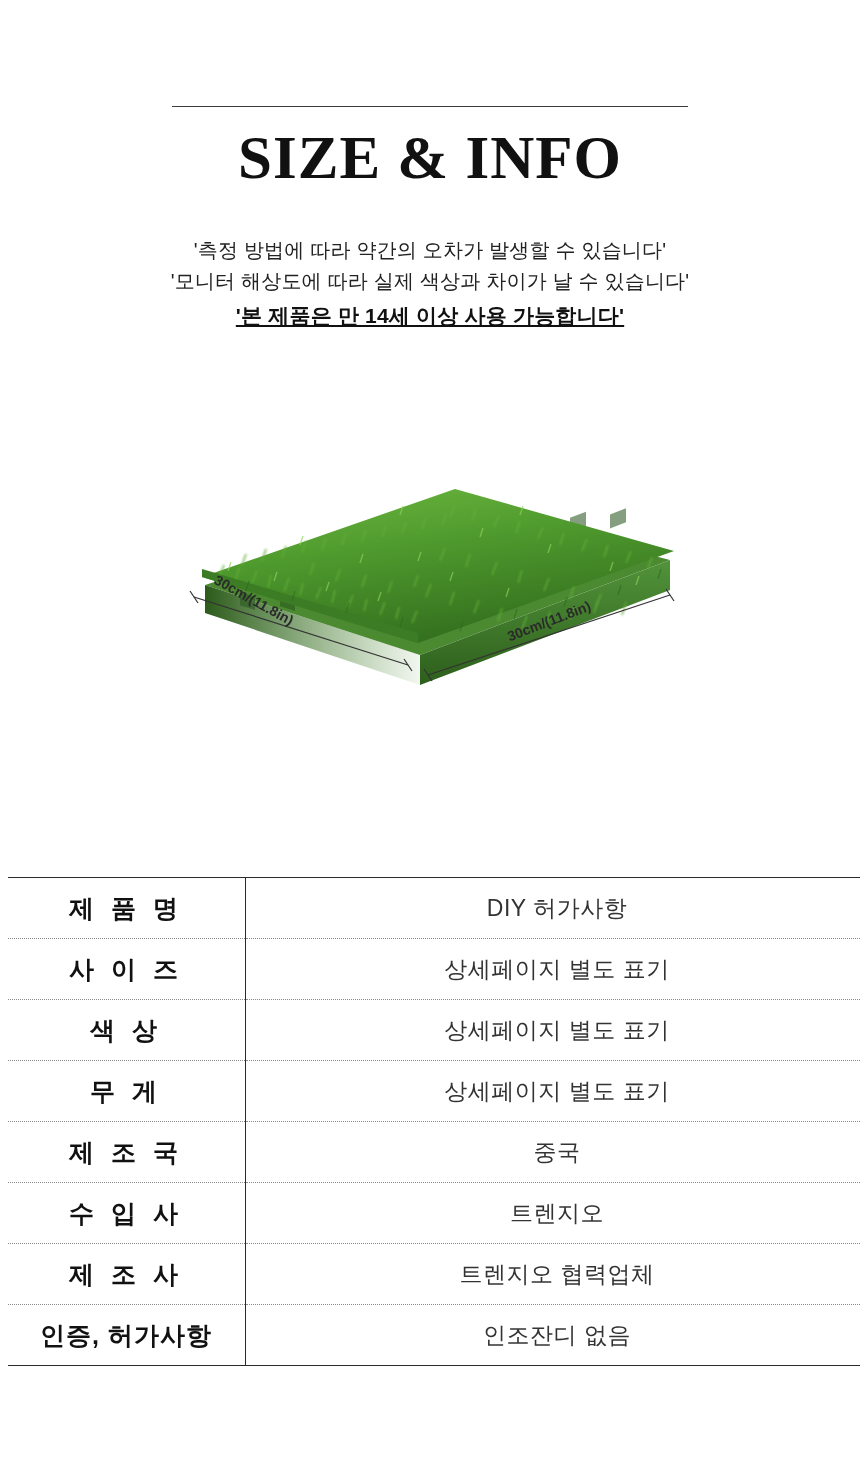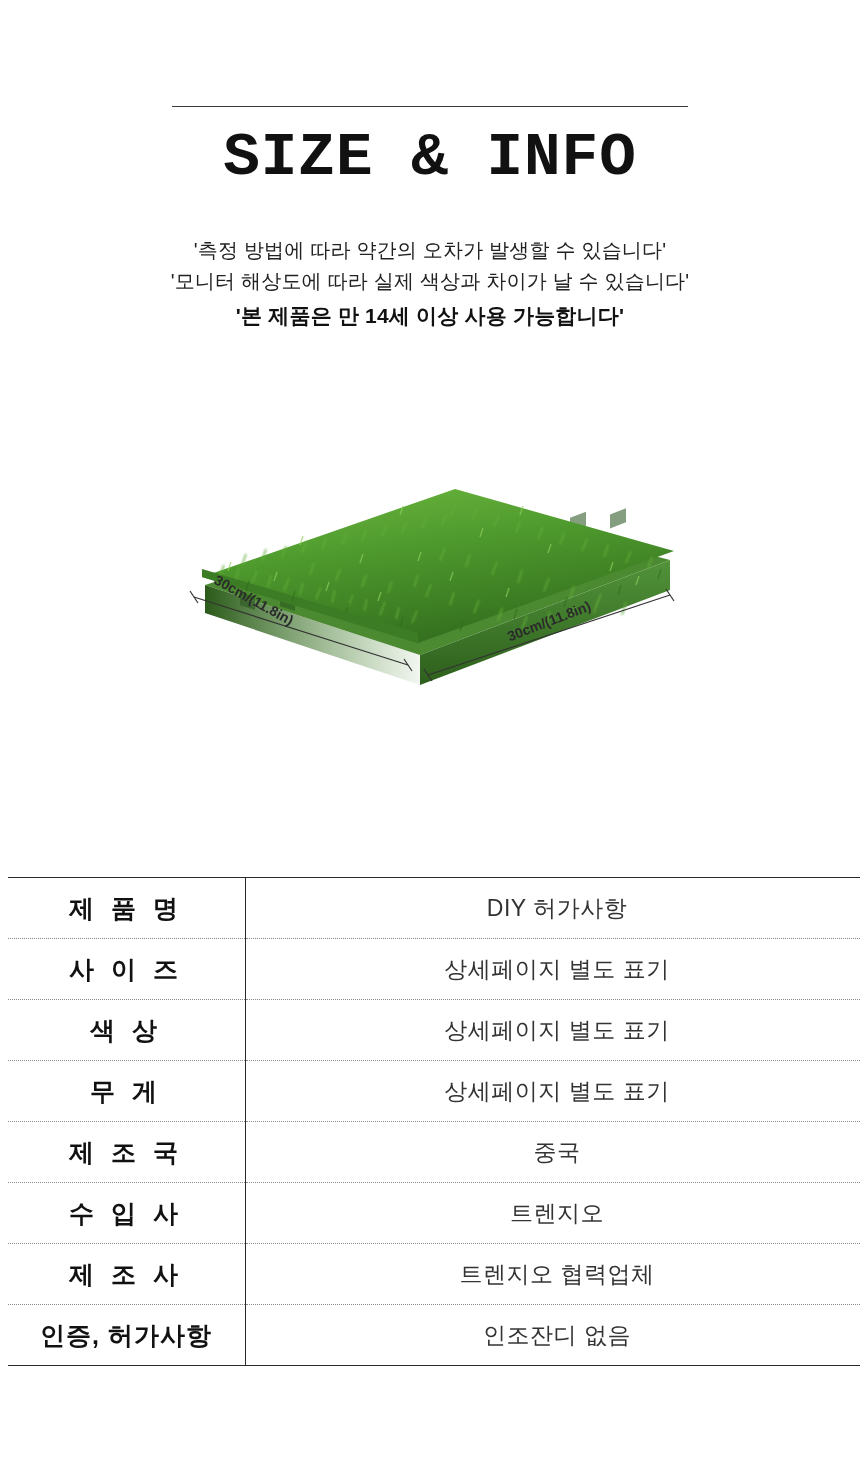--- a/index.html
+++ b/index.html
@@ -27,21 +27,21 @@
     padding-top: 106px;
     text-align: center;
   }
   .rule {
     width: 516px;
     height: 1px;
     background: #3c3c3c;
     margin: 0 auto 0 auto;
   }
   .title {
-    font-family: Liberation Mono, monospace;
+    font-family: Liberation Serif, serif;
     font-size: 61px;
     letter-spacing: 1px;
     font-weight: 700;
     margin-top: 20px;
     line-height: 1.0;
     color: #111111;
   }
 
   .notices {
     margin-top: 47px;
@@ -51,20 +51,21 @@
   .notice-line {
     font-size: 20px;
     color: #222222;
     letter-spacing: 0.2px;
   }
   .notice-line.bold {
     font-weight: 700;
     font-size: 21px;
     margin-top: 3px;
     color: #111111;
+    text-decoration: underline;
   }
 
   
   .product-figure {
     position: relative;
     width: 860px;
     height: 430px;
     margin-top: 52px;
   }
   .turf-wrap {

